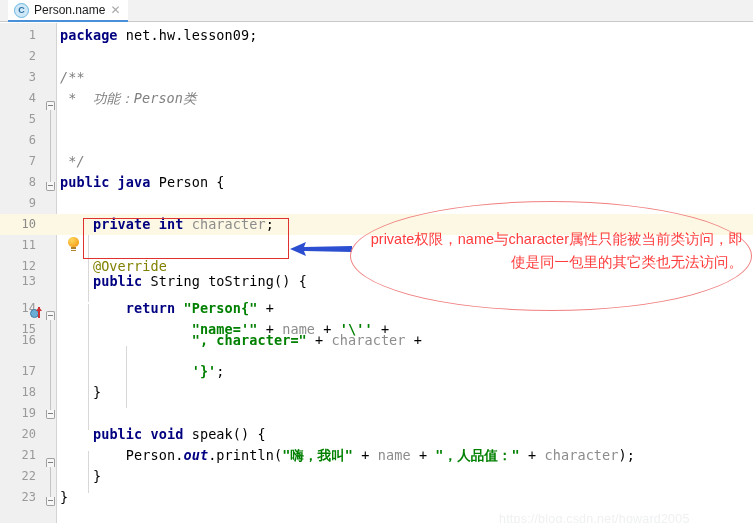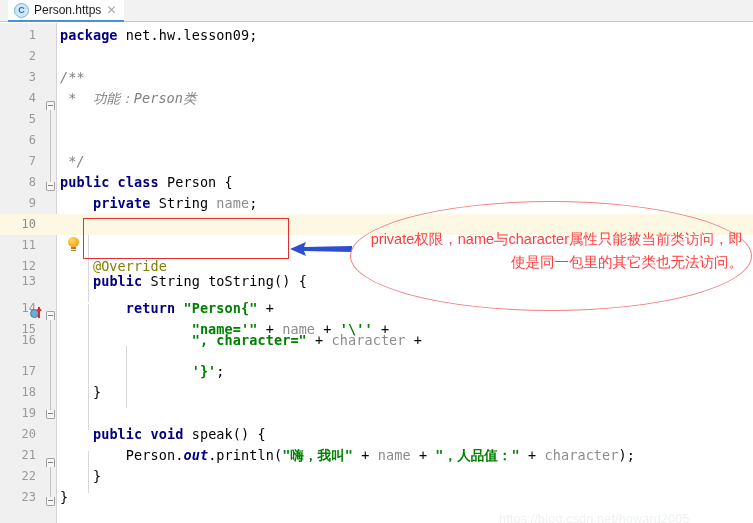--- a/index.html
+++ b/index.html
@@ -181,21 +181,21 @@
     font-size:12.5px;color:#eef0f2;letter-spacing:0.2px;
     pointer-events:none;white-space:nowrap;
   }
 </style>
 </head>
 <body>
 
 <div id="tabbar">
   <div id="tab">
     <span class="tab-file-icon">C</span>
-    <span class="tab-label">Person.https</span>
+    <span class="tab-label">Person.name</span>
     <span class="tab-close">✕</span>
   </div>
 </div>
 
 <div id="editor">
   <div id="gutter"></div>
   <div id="foldstrip"></div>
   <div id="gutter-sep"></div>
 
   <div class="iguide" style="left:88px;top:197px;height:82px;"></div>
@@ -237,29 +237,29 @@
       </div>
       <div class="row" style="top: 107px;">
         <div class="lnum">6</div>
       </div>
       <div class="row" style="top: 128px;">
         <div class="lnum">7</div>
         <div class="code"><span class="cmt"> */</span></div>
       </div>
       <div class="row" style="top: 149px;">
         <div class="lnum">8</div>
-        <div class="code"><span class="kw">public</span> <span class="kw">class</span> <span class="cls">Person</span> {</div>
+        <div class="code"><span class="kw">public</span> <span class="kw">java</span> <span class="cls">Person</span> {</div>
       </div>
       <div class="row" style="top: 170px;">
         <div class="lnum">9</div>
-        <div class="code">    <span class="kw">private</span> <span class="cls">String</span> <span class="field">name</span>;</div>
       </div>
       <div class="row current" style="top: 191px;">
         <div class="ln-bg"></div>
         <div class="lnum">10</div>
+        <div class="code">    <span class="kw">private</span> <span class="kw">int</span> <span class="field">character</span>;</div>
       </div>
       <div class="row" style="top: 212px;">
         <div class="lnum">11</div>
         <div class="code"></div>
       </div>
       <div class="row" style="top: 233px;">
         <div class="lnum">12</div>
         <div class="code"><span class="ann">    @Override</span></div>
       </div>
       <div class="row" style="top: 248px;">

